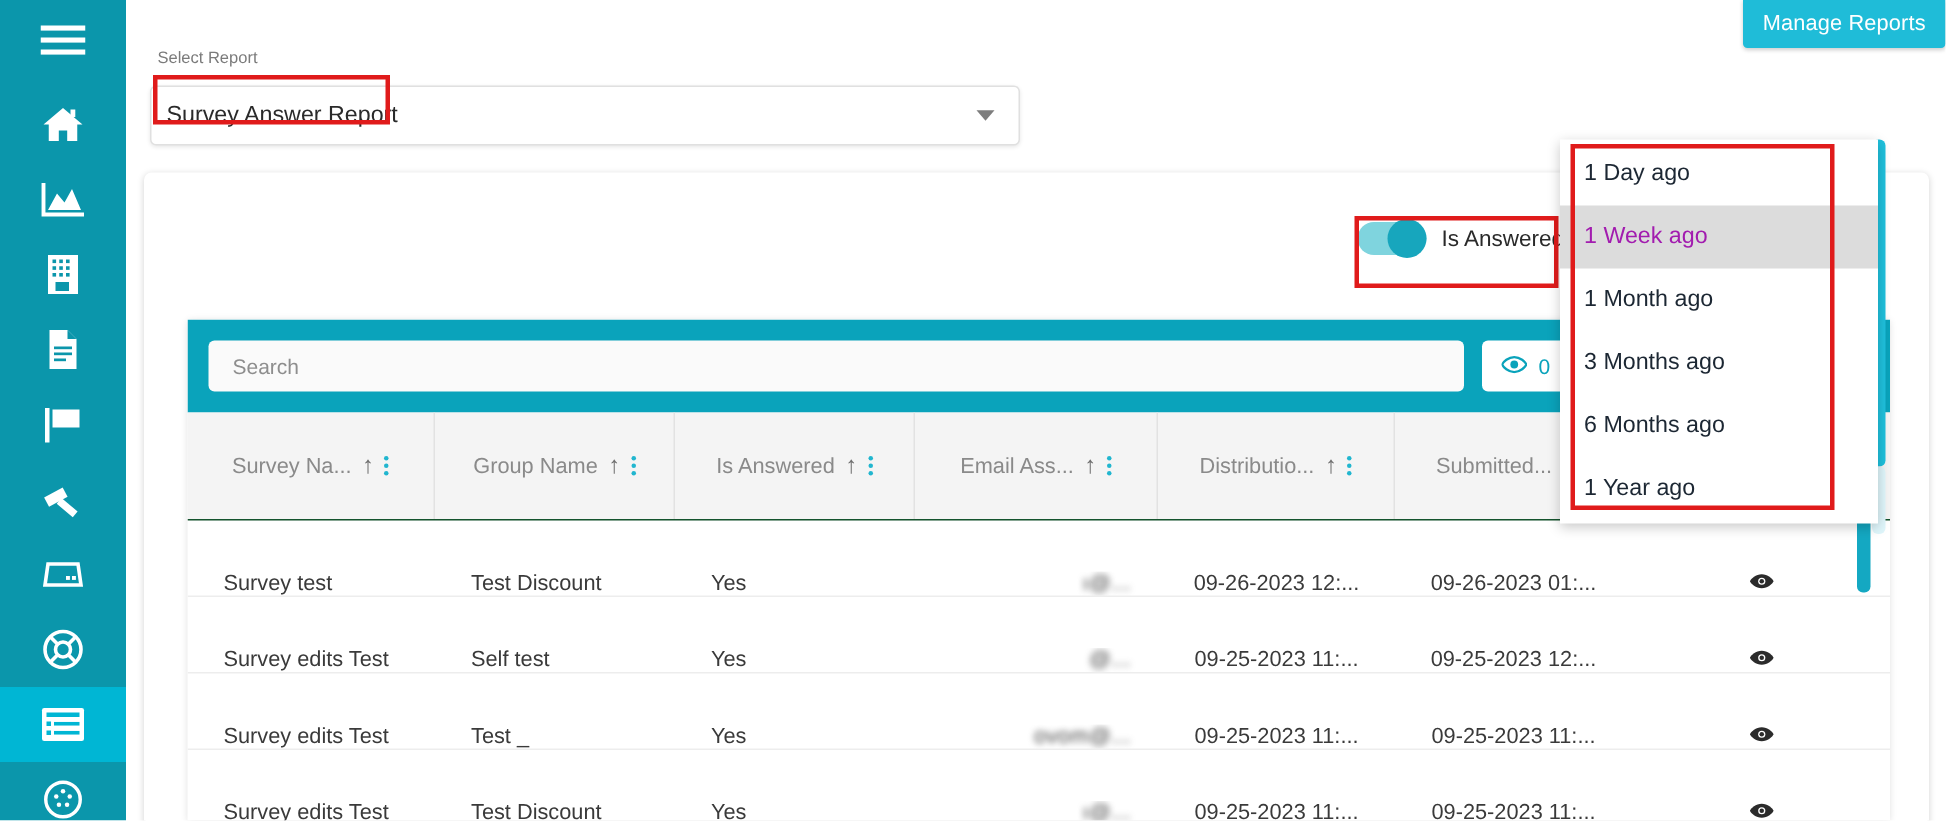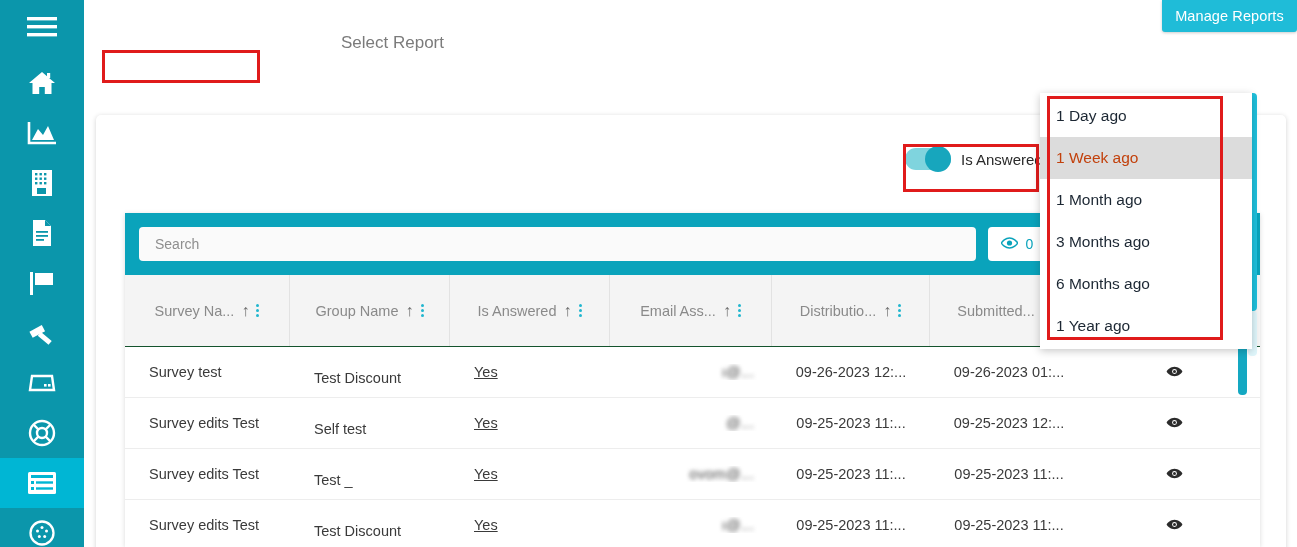--- a/index.html
+++ b/index.html
@@ -38,21 +38,21 @@
     border-radius: 0 0 3px 3px;
     box-shadow: 0 1px 3px rgba(0,0,0,.2);
     letter-spacing: .1px;
     z-index: 30;
   }
 
   .select-report-wrap {
     position: absolute; left: 100px; top: 33px; width: 580px;
   }
   .field-label {
-    font-size: 17px; color: #7b7b7b; margin-bottom: 12px; padding-left: 5px; text-align: center;
+    font-size: 11px; color: #7b7b7b; margin-bottom: 12px; padding-left: 5px;
   }
   .select-box {
     position: relative;
     height: 40px; background: #fff;
     border: 1px solid #e0e0e0;
     border-radius: 4px;
     box-shadow: 0 1px 3px rgba(0,0,0,.10);
     display: flex; align-items: center;
   }
   .select-value {
@@ -179,31 +179,31 @@
   }
   .hdr-cell:last-child { border-right: none; }
   .sort-arrow { font-size: 16px; color: #6f6f6f; line-height: 1; }
   .kebab { display: flex; flex-direction: column; gap: 2px; }
   .kebab i { width: 3px; height: 3px; background: #21b6cf; border-radius: 50%; display:block;}
 
   
   .body-row {
     display: flex; height: 51px;
     border-bottom: 1px solid #ededed;
-    align-items: center;
+    align-items: flex-end;
   }
   .cell {
     font-size: 14.5px; color: #3a3a3a;
     flex: 0 0 auto;
     display: flex; align-items: center;
     overflow: hidden; white-space: nowrap;
   }
   .cell.c-name { padding-left: 24px; }
   .cell.c-group { padding-left: 24px; margin-top: 11px; }
-  .cell.c-ans { padding-left: 24px; text-decoration: underline; }
+  .cell.c-ans { padding-left: 24px; }
   .cell.c-email { justify-content: flex-end; padding-right: 18px; color:#4a4a4a;}
   .cell.c-date { justify-content: center; }
   .cell.c-eye { justify-content: center; }
   .blurform {
     filter: blur(2.1px);
     color: #4a4a4a;
     letter-spacing: .3px;
   }
   .inner-scroll {
     position: absolute; right: 13px; top: 128px;
@@ -219,21 +219,21 @@
     box-shadow: 0 2px 8px rgba(0,0,0,.22);
     z-index: 22;
     padding-top: 2px;
   }
   .dd-item {
     height: 42px;
     display: flex; align-items: center;
     padding-left: 16px;
     font-size: 15.5px; color: #1c2733;
   }
-  .dd-item.selected { background: #dcdcdc; color: #c2410c; }
+  .dd-item.selected { background: #dcdcdc; color: #a21caf; }
   .dd-highlight {
     position: absolute; left: 1047px; top: 96px;
     width: 176px; height: 244px;
     border: 3px solid #e01b1b;
     pointer-events: none; z-index: 24;
   }
 </style>
 </head>
 <body>
 
@@ -378,20 +378,24 @@
       </span>
     </div>
   </nav>
 
   <div class="manage-reports">
     <span>Manage Reports</span>
   </div>
 
   <div class="select-report-wrap">
     <div class="field-label">Select Report</div>
+    <div class="select-box">
+      <span class="select-value">Survey Answer Report</span>
+      <span class="caret"></span>
+    </div>
   </div>
   <div class="sel-highlight"></div>
 
 
   <div class="main-card"></div>
 
   <div class="toggle-row">
     <span class="switch">
       <span class="knob"></span>
     </span>

